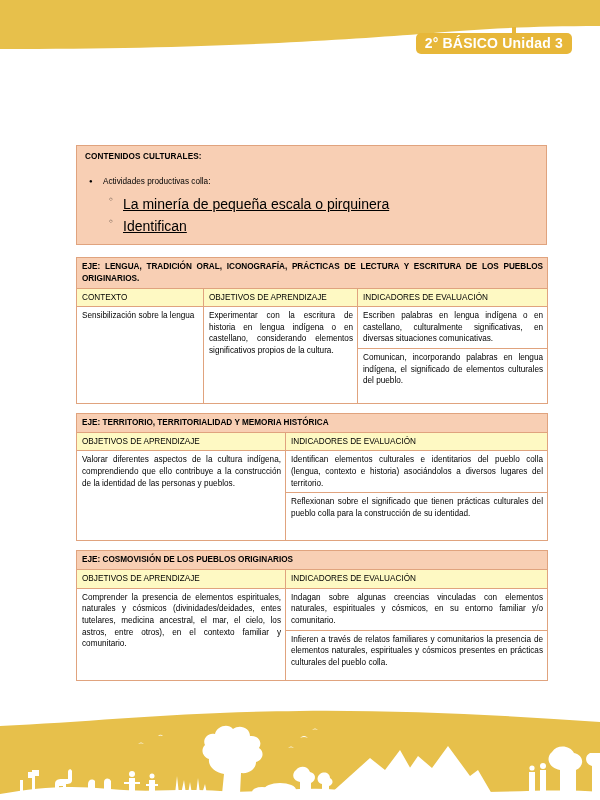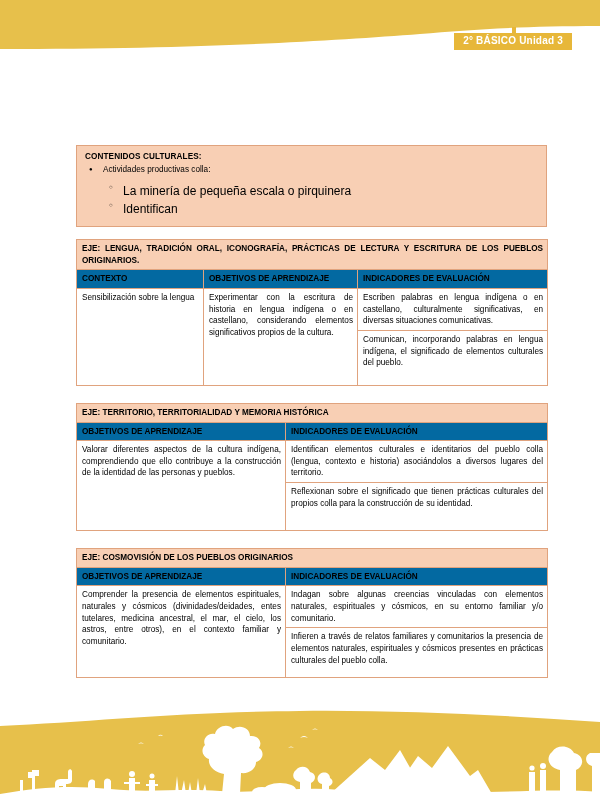--- a/index.html
+++ b/index.html
@@ -25,25 +25,25 @@
     overflow: hidden;
   }
   .header-svg { display: block; }
 
   .unit-badge {
     position: absolute;
     top: 33px;
     right: 28px;
     background: #e7b739;
     color: #ffffff;
-    font-size: 10px;
+    font-size: 14px;
     font-weight: bold;
     letter-spacing: .2px;
     padding: 3px 9px 4px 9px;
-    border-radius: 0;
+    border-radius: 5px;
     line-height: 1;
     white-space: nowrap;
     z-index: 5;
   }
   .badge-tick {
     position: absolute;
     top: 27px;
     right: 84px;
     width: 4px;
     height: 8px;
@@ -63,81 +63,82 @@
   .cult-box {
     background: #f8cfb4;
     border: 1px solid #e0a37e;
     padding: 6px 8px 7px 8px;
     margin-bottom: 12px;
   }
   .cult-title {
     font-size: 8.2px;
     font-weight: bold;
     color: #000;
-    margin-bottom: 3px;
+    margin-bottom: 15px;
     letter-spacing: .1px;
   }
   .cult-l1 {
     font-size: 8.2px;
     color: #000;
     padding-left: 18px;
     position: relative;
     margin-bottom: 6px;
     line-height: 1.45;
   }
   .cult-l1::before {
     content: "\25CF";
     position: absolute;
     left: 4px;
     font-size: 6px;
     top: 1px;
   }
   .cult-l2 {
-    font-size: 12px;
+    font-size: 14px;
     color: #000;
     padding-left: 38px;
     position: relative;
     line-height: 1.55;
+    text-decoration: underline;
   }
   .cult-l2::before {
     content: "\25CB";
     position: absolute;
     left: 24px;
     font-size: 6px;
     top: 1px;
   }
 
   
   table.eje {
     width: 471px;
     border-collapse: collapse;
     table-layout: fixed;
-    margin-bottom: 17px;
+    margin-bottom: 9px;
     border-radius: 9px;
   }
   table.eje td {
     border: 1px solid #e0a37e;
     vertical-align: top;
     font-size: 8.2px;
     line-height: 1.42;
     color: #000;
     padding: 3px 4px 3px 5px;
     text-align: justify;
   }
   td.eje-head {
     background: #f8cfb4;
     font-weight: bold;
     font-size: 8.2px;
     line-height: 1.45;
     padding: 3px 5px 3px 5px;
     text-align: left;
   }
   td.col-head {
-    background: #0369a1;
-    font-weight: bold;
+    background: #fef9c3;
+    font-weight: normal;
     font-size: 8.2px;
     text-align: left;
     padding: 3px 5px 3px 5px;
   }
   td.body-cell { text-align: justify; }
 
   
   .footer-wrap {
     position: absolute;
     bottom: 0; left: 0;
@@ -204,21 +205,21 @@
       </tr>
       <tr>
         <td class="col-head">OBJETIVOS DE APRENDIZAJE</td>
         <td class="col-head">INDICADORES DE EVALUACIÓN</td>
       </tr>
       <tr>
         <td class="body-cell" rowspan="2">Valorar diferentes aspectos de la cultura indígena, comprendiendo que ello contribuye a la construcción de la identidad de las personas y pueblos.</td>
         <td class="body-cell">Identifican elementos culturales e identitarios del pueblo colla (lengua, contexto e historia) asociándolos a diversos lugares del territorio.</td>
       </tr>
       <tr>
-        <td class="body-cell" style="height:48px">Reflexionan sobre el significado que tienen prácticas culturales del propios colla para la construcción de su identidad.</td>
+        <td class="body-cell" style="height:48px">Reflexionan sobre el significado que tienen prácticas culturales del pueblo colla para la construcción de su identidad.</td>
       </tr>
     </tbody>
   </table>
 
   <table class="eje">
     <colgroup>
       <col style="width:209px">
         <col style="width:262px">
     </colgroup>
     <tbody>

